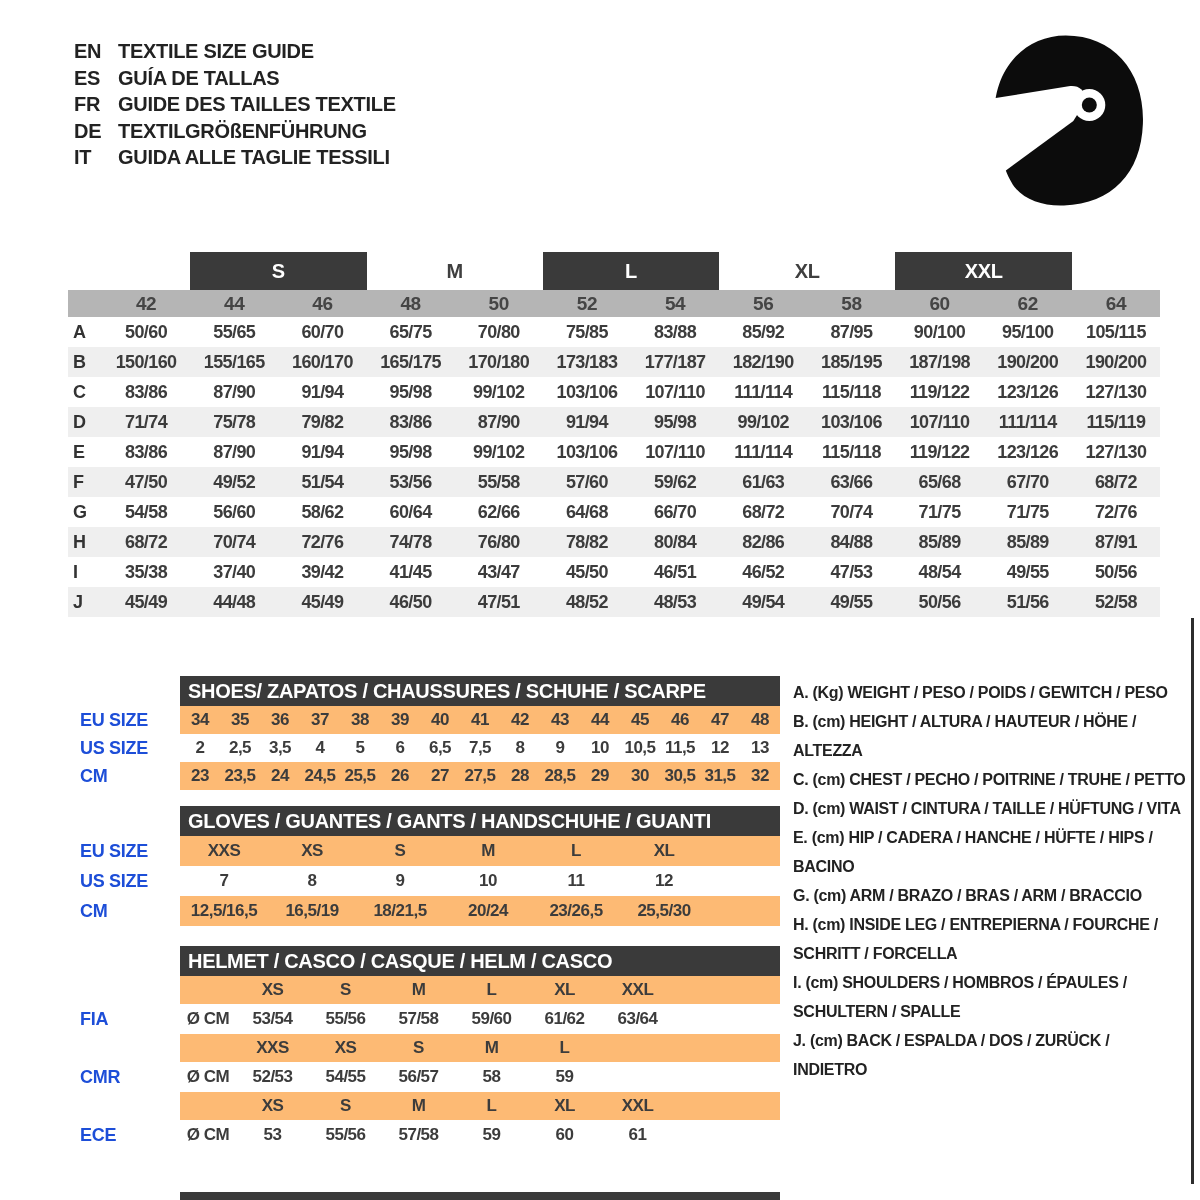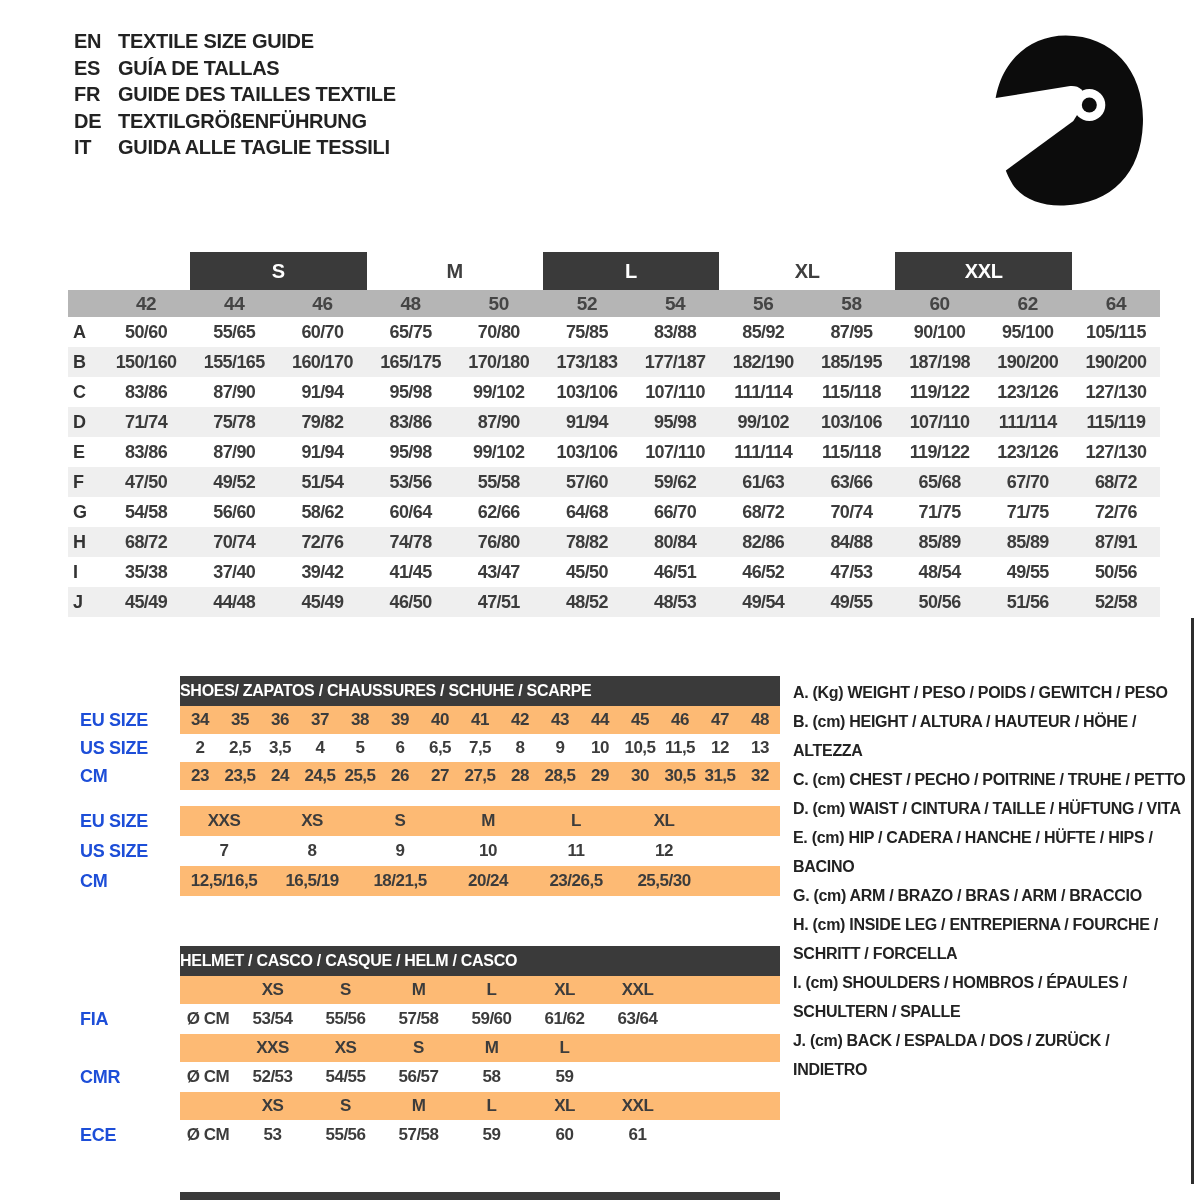--- a/index.html
+++ b/index.html
@@ -4,21 +4,21 @@
 <style>
   html,body{margin:0;padding:0;}
   body{
     width:1200px;height:1200px;position:relative;background:#ffffff;
     font-family:"Liberation Sans","DejaVu Sans",sans-serif;
     color:#2e2e2e;overflow:hidden;
     -webkit-font-smoothing:antialiased;
   }
 
   
-  .lang-block{position:absolute;left:74px;top:28px;}
+  .lang-block{position:absolute;left:74px;top:38px;}
   .lang-row{display:flex;font-size:20px;font-weight:700;line-height:26.5px;letter-spacing:-0.3px;color:#222;}
   .lang-code{width:44px;flex:0 0 44px;}
 
   
   .helmet-icon{position:absolute;left:968px;top:26px;width:190px;height:188px;}
 
   
   .main-table{position:absolute;left:68px;top:250px;width:1092px;}
   .m-grid{display:grid;grid-template-columns:34px repeat(12,1fr);}
   .band-row{height:40px;position:relative;}
@@ -39,21 +39,21 @@
   .strip{position:absolute;left:68px;width:712px;}
   .shoes-table{top:676px;}
   .gloves-table{top:806px;}
   .helmet-table{top:946px;}
   .s-row{display:flex;}
   .s-label{flex:0 0 112px;display:flex;align-items:center;font-size:18px;font-weight:700;
            color:#1d4ed8;letter-spacing:-0.3px;padding-left:12px;box-sizing:border-box;}
   .s-content{flex:1 1 auto;display:grid;}
   .s-content.shaded{background:#fdba74;}
   .title-bar{height:30px;background:#3a3a3a;color:#fff;display:flex;align-items:center;
-             font-size:16px;font-weight:700;letter-spacing:-0.3px;padding-left:0;box-sizing:border-box;}
+             font-size:20px;font-weight:700;letter-spacing:-0.3px;padding-left:8px;box-sizing:border-box;}
   .s-cell{display:flex;align-items:center;justify-content:center;font-size:17px;font-weight:700;
           color:#3c3c3c;letter-spacing:-0.5px;white-space:nowrap;}
   .shoes-grid{grid-template-columns:repeat(15,1fr);}
   .gloves-grid{grid-template-columns:repeat(6,88px) 1fr;}
   .helmet-grid{grid-template-columns:56px repeat(6,73px) 1fr;}
   .row-h28{height:28px;}
   .row-h30{height:30px;}
 
   
   .legend{position:absolute;left:793px;top:678px;width:394px;}
@@ -339,20 +339,21 @@
         <div class="s-cell">30,5</div>
         <div class="s-cell">31,5</div>
         <div class="s-cell">32</div>
       </div>
     </div>
   </div>
 
 <div class="strip gloves-table" id="gloves-table">
     <div class="s-row">
       <div class="s-label"></div>
+      <div class="title-bar" style="flex: 1 1 auto;">GLOVES / GUANTES / GANTS / HANDSCHUHE / GUANTI</div>
     </div>
     <div class="s-row row-h30">
       <div class="s-label">EU SIZE</div>
       <div class="s-content gloves-grid shaded">
         <div class="s-cell">XXS</div>
         <div class="s-cell">XS</div>
         <div class="s-cell">S</div>
         <div class="s-cell">M</div>
         <div class="s-cell">L</div>
         <div class="s-cell">XL</div>

